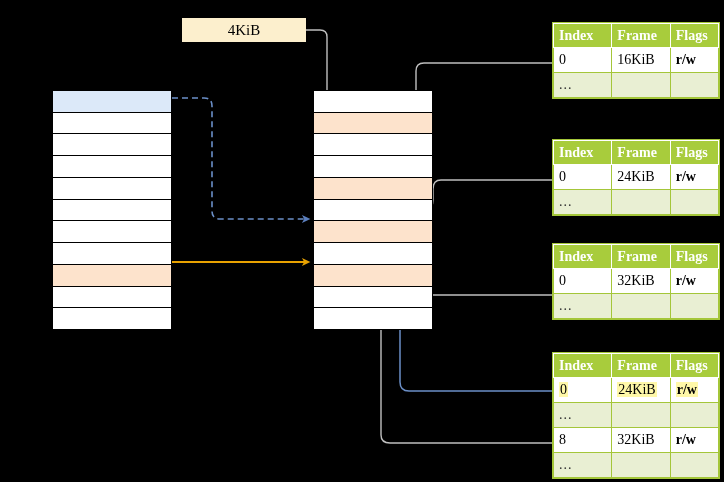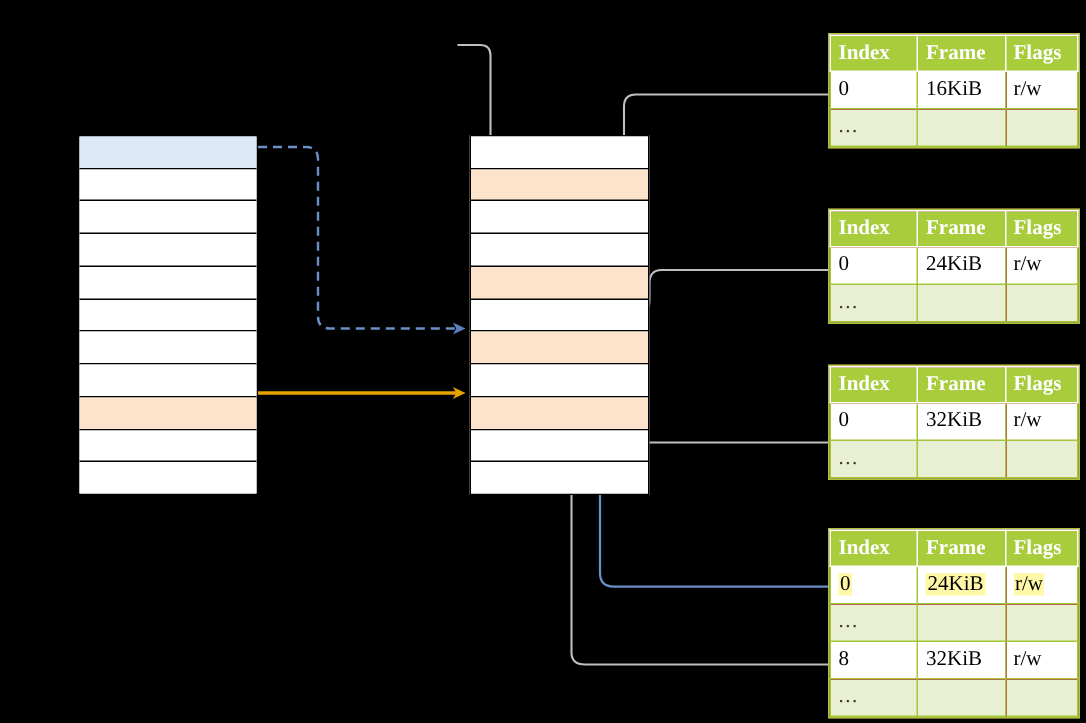--- a/index.html
+++ b/index.html
@@ -98,21 +98,21 @@
     background: #E9EFD3;
     color: #333333;
     letter-spacing: 1px;
   }
   .pt td.hl > span {
     background: #FFF8A8;
     padding: 0 1px;
   }
   .col-index { width: 58px; }
   .col-frame { width: 58px; }
-  .col-flags { width: 48px; }
+  .col-flags { width: 48px; font-weight: bold; }
 </style>
 </head>
 <body>
 
 <div id="canvas">
 
   <svg id="svg-layer" viewBox="0 0 724 482" width="724" height="482">
     <defs>
       <marker id="ar-gray" markerWidth="9" markerHeight="9" refX="4.2" refY="4.5" orient="auto" markerUnits="userSpaceOnUse">
         <path d="M0.5,1 L8,4.5 L0.5,8 L2.6,4.5 Z" fill="#BFBFBF"></path>
@@ -136,20 +136,21 @@
 
     <path d="M552,443 L390,443 Q381,443 381,435 L381,268 Q381,262 376,260 L376,256" fill="none" stroke="#BFBFBF" stroke-width="1.4" marker-end="url(#ar-gray)"></path>
 
     <path d="M552,391 L409,391 Q400,391 400,382 L400,226" fill="none" stroke="#6B8FC7" stroke-width="1.5" marker-end="url(#ar-blue)"></path>
 
     <path d="M172,98 L204,98 Q212,98 212,106 L212,211 Q212,219 220,219 L306,219" fill="none" stroke="#6B8FC7" stroke-width="1.6" stroke-dasharray="6,4" marker-end="url(#ar-blue)"></path>
 
     <path d="M172,262 L306,262" fill="none" stroke="#E8A200" stroke-width="2.2" marker-end="url(#ar-orange)"></path>
   </svg>
 
+  <div class="size-label" style="left:182px; top:18px; width:124px;">4KiB</div>
 
   <div class="mem-col" id="virtual-col" style="left:52px; top:90px; width:120px; height:240px;">
       <div class="mem-cell blue"></div>
       <div class="mem-cell"></div>
       <div class="mem-cell"></div>
       <div class="mem-cell"></div>
       <div class="mem-cell"></div>
       <div class="mem-cell"></div>
       <div class="mem-cell"></div>
       <div class="mem-cell"></div>

